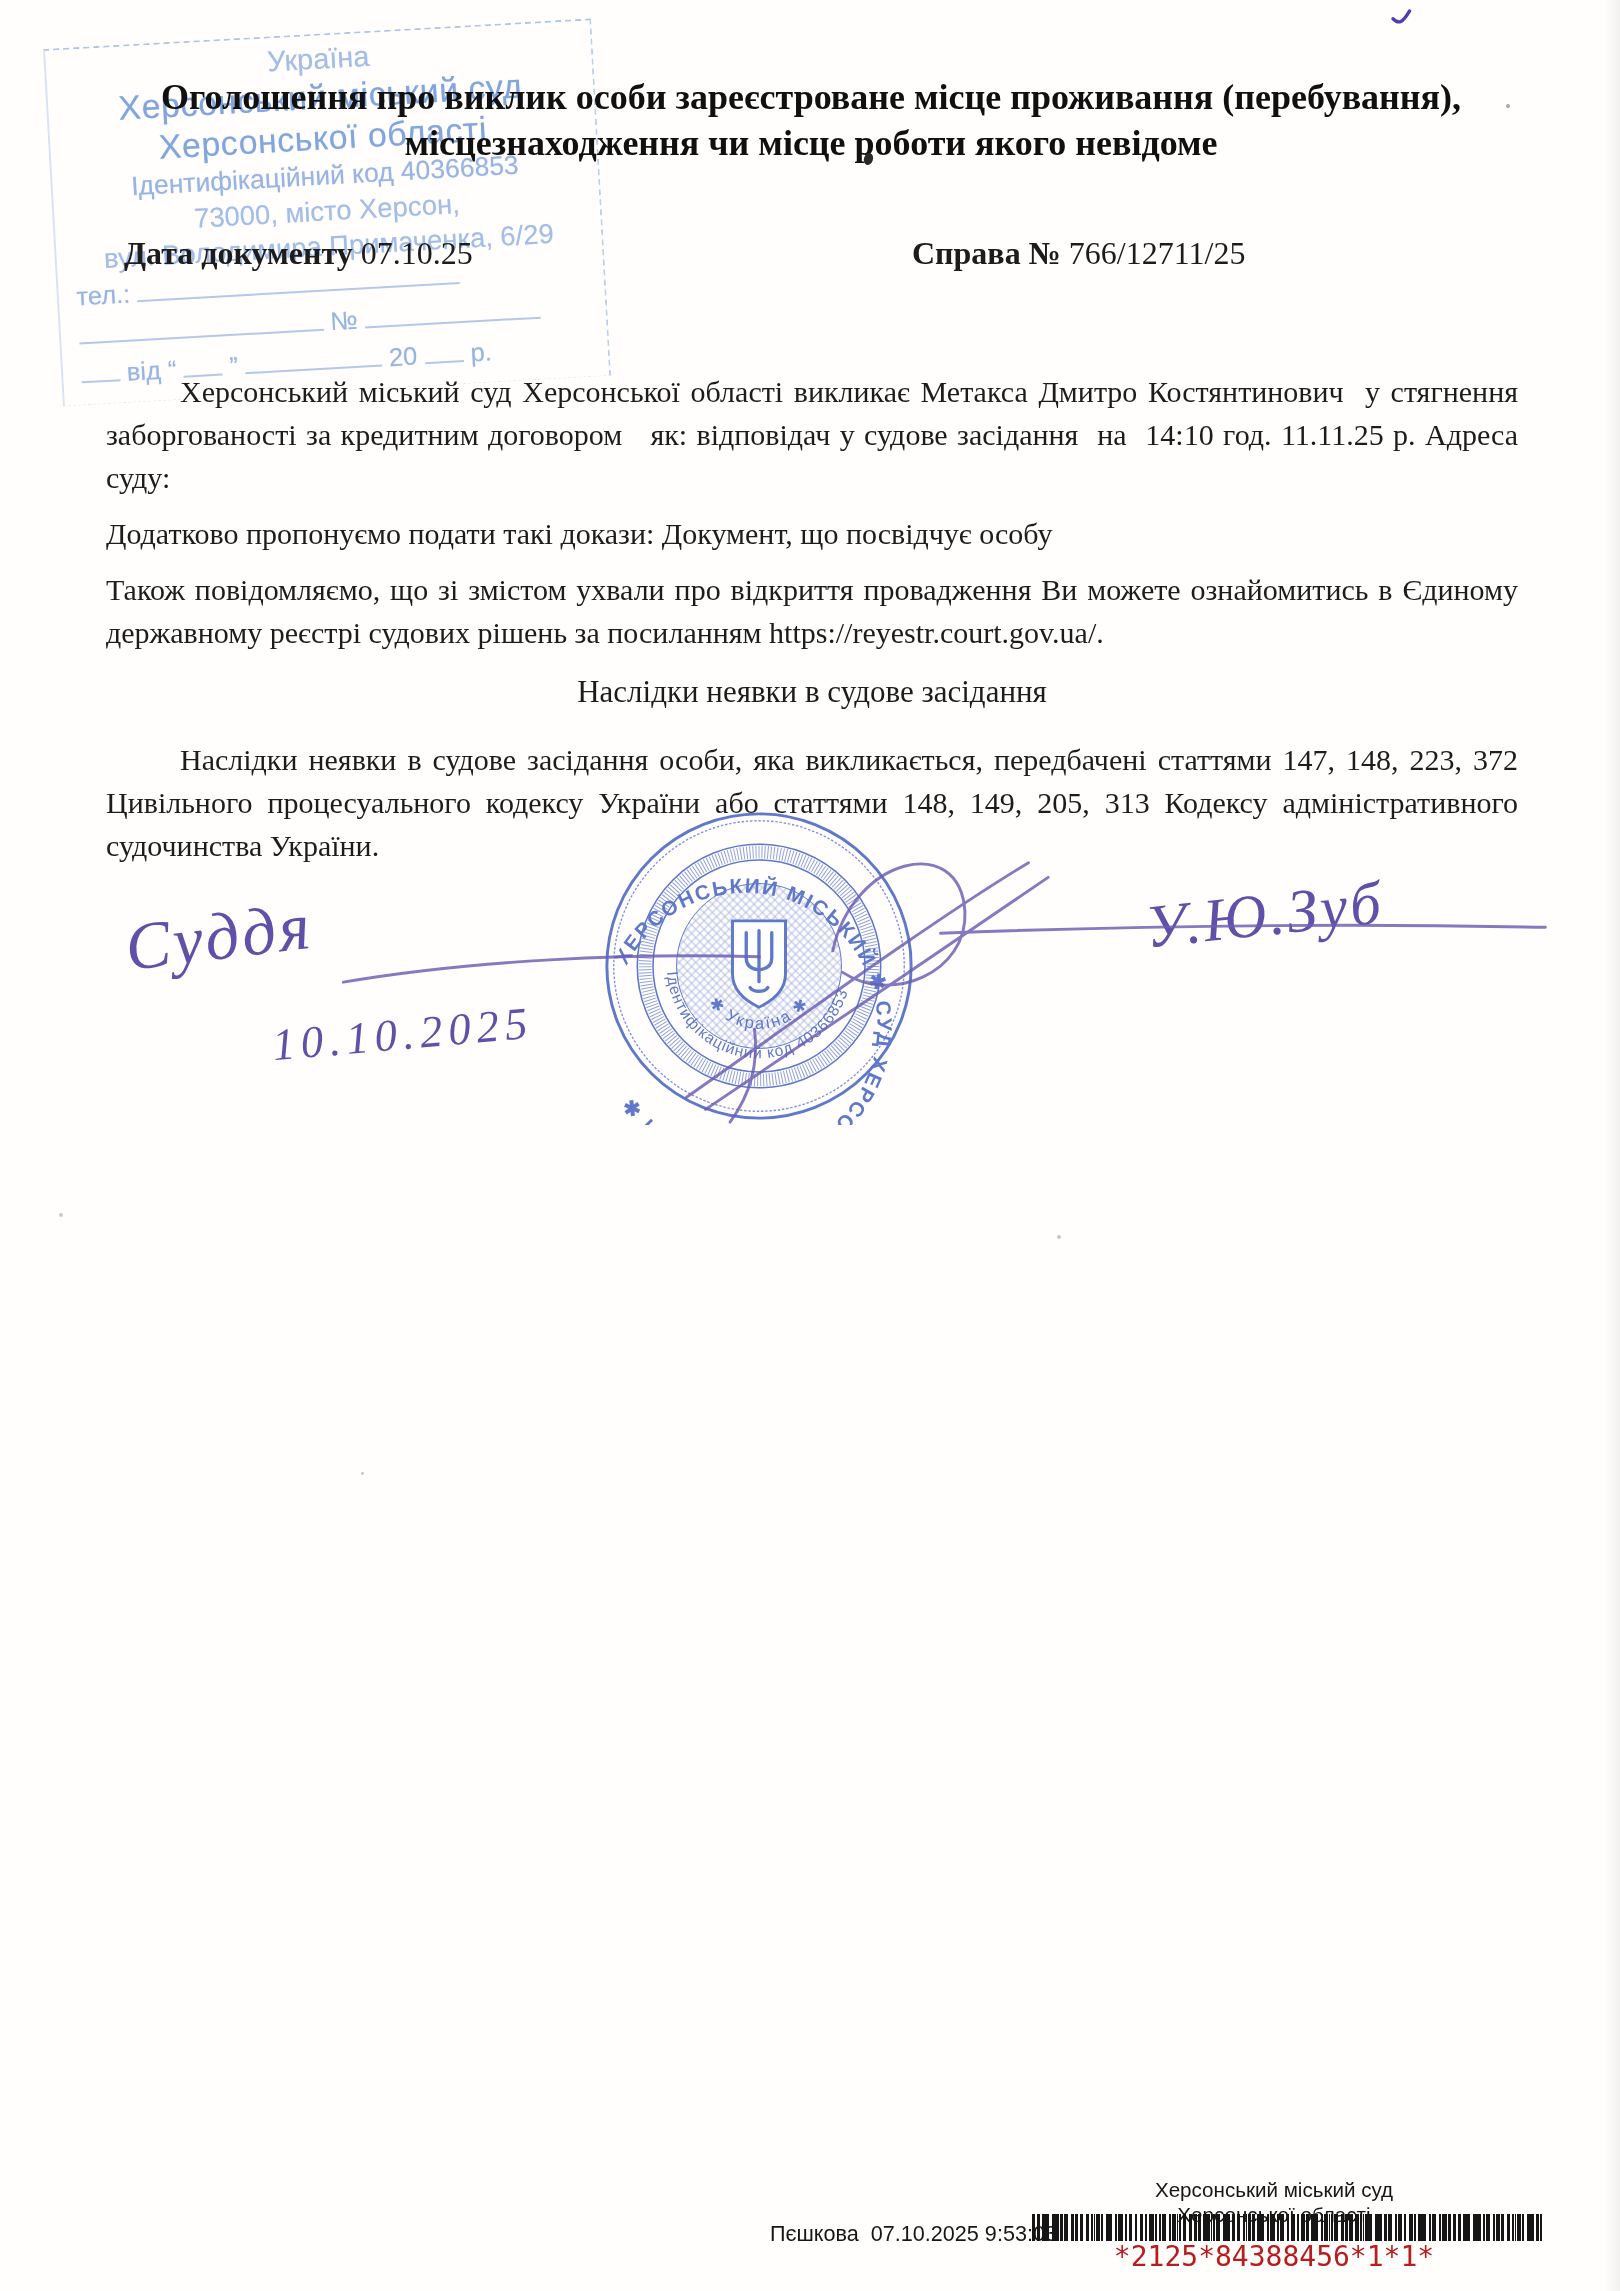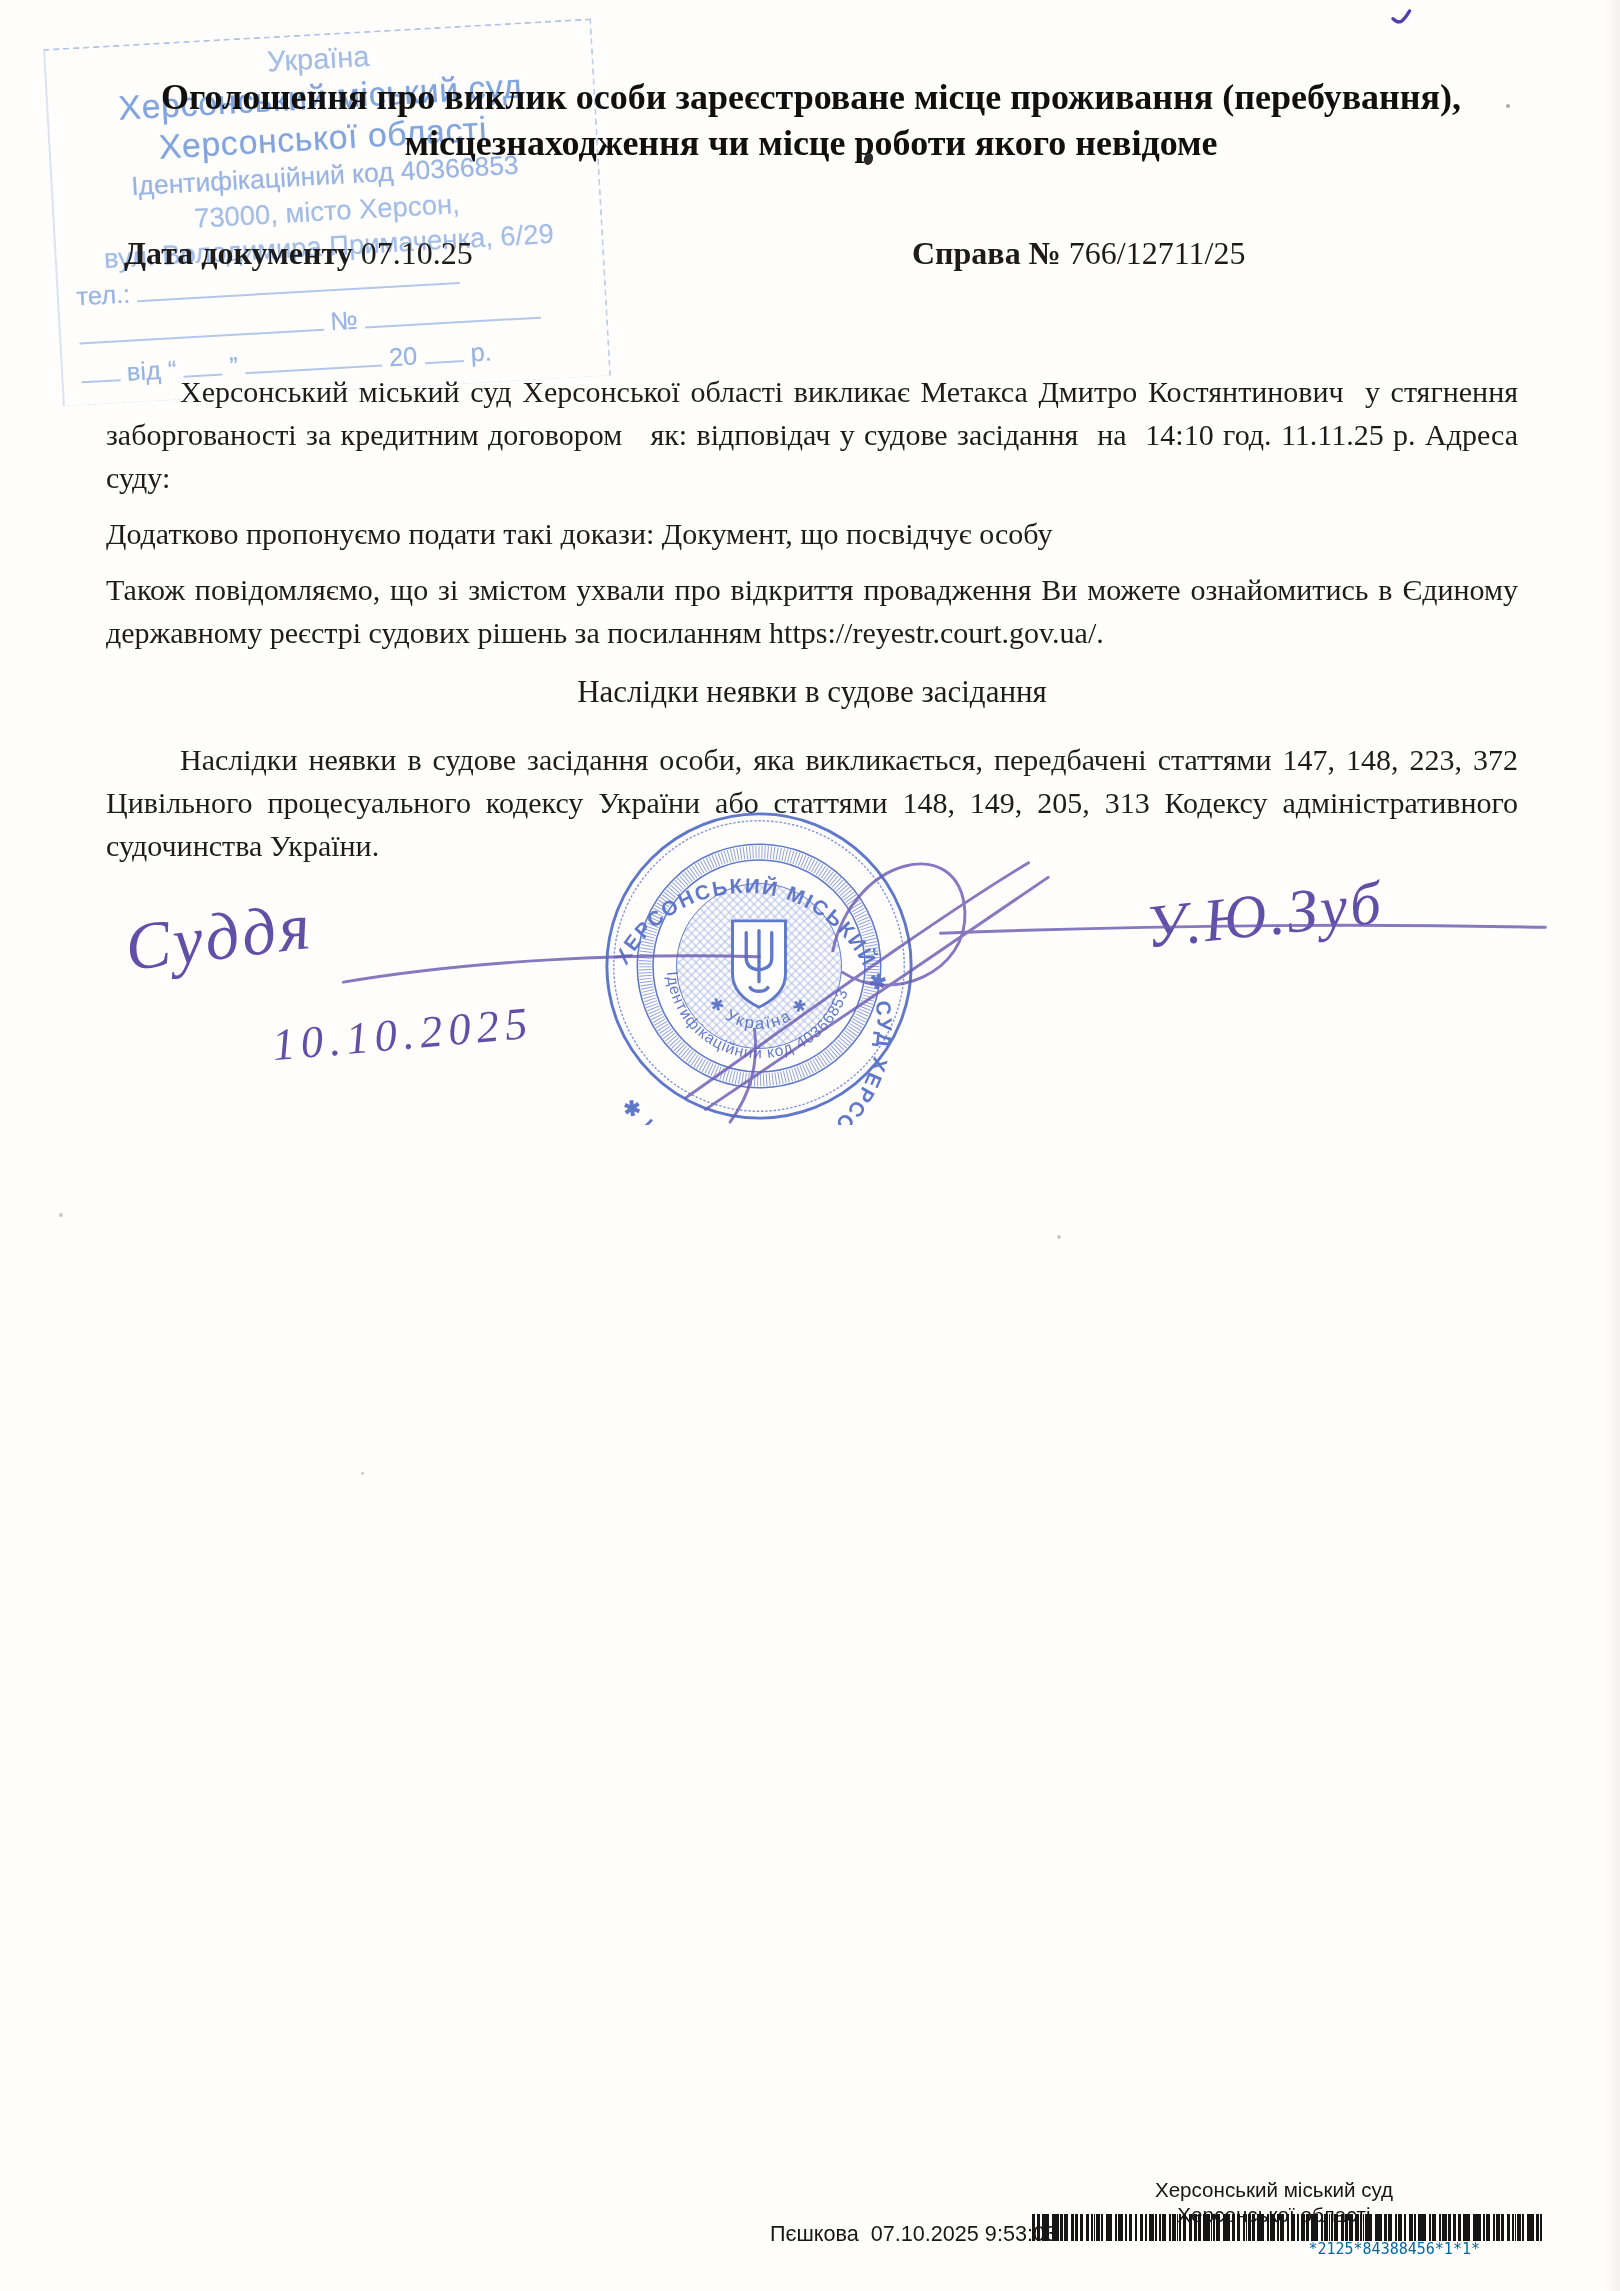--- a/index.html
+++ b/index.html
@@ -54,22 +54,22 @@
   
   .footer-court{position:absolute;left:1068px;top:2178px;width:412px;text-align:center;
     font-family:"Liberation Sans",sans-serif;font-size:20.6px;line-height:24.5px;color:#161616;}
   .footer-operator{position:absolute;left:770px;top:2221px;
     font-family:"Liberation Sans",sans-serif;font-size:21.6px;color:#161616;white-space:pre;}
   .barcode{position:absolute;left:1032px;top:2214px;width:510px;height:26.5px;
     background-image:
       repeating-linear-gradient(90deg,#151515 0 2px,transparent 2px 4.9px),
       repeating-linear-gradient(90deg,#151515 0 2.9px,transparent 2.9px 10.8px),
       repeating-linear-gradient(90deg,#151515 0 1px,transparent 1px 6.9px);}
-  .barcode-label{position:absolute;left:1068px;top:2240px;width:412px;text-align:right;
-    font-family:"DejaVu Sans Mono",monospace;font-size:15px;color:#0369a1;}
+  .barcode-label{position:absolute;left:1068px;top:2240px;width:412px;text-align:center;
+    font-family:"DejaVu Sans Mono",monospace;font-size:28px;color:#b91c1c;}
   
   .speck{position:absolute;background:#2a2a2a;border-radius:50%;}
   .speck.s1{left:864px;top:153px;width:8.8px;height:11.8px;transform:rotate(18deg);}
   .speck.s2{left:1506px;top:104px;width:3.9px;height:3.9px;opacity:.4;}
   .speck.s3{left:59px;top:1213px;width:3.9px;height:3.9px;opacity:.25;}
   .speck.s4{left:1057px;top:1235px;width:3.9px;height:3.9px;opacity:.25;}
   .speck.s5{left:361px;top:1472px;width:2.9px;height:2.9px;opacity:.25;}
   .edge-shade{position:absolute;right:0;top:0;width:15.7px;height:100%;
     background:linear-gradient(90deg,rgba(0,0,0,0),rgba(0,0,0,.05));}
   .tick{position:absolute;left:1390px;top:5.9px;}

